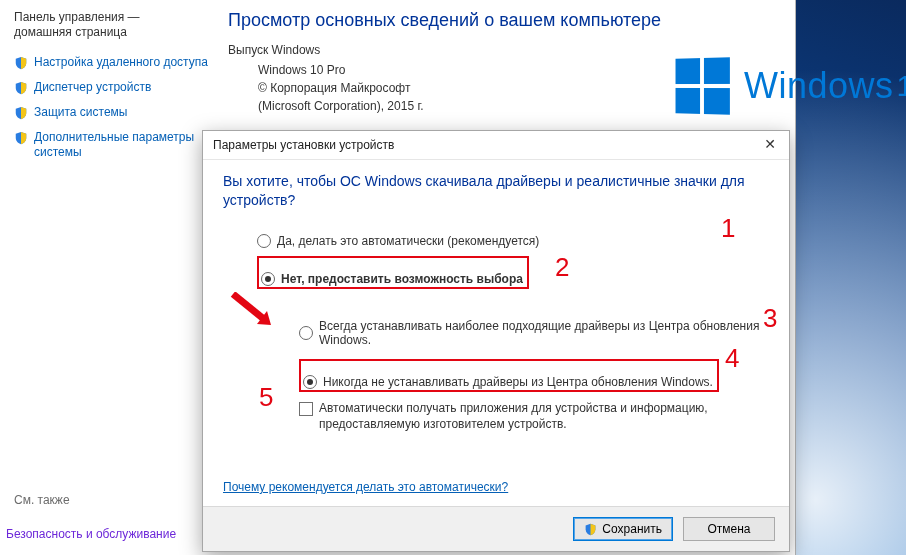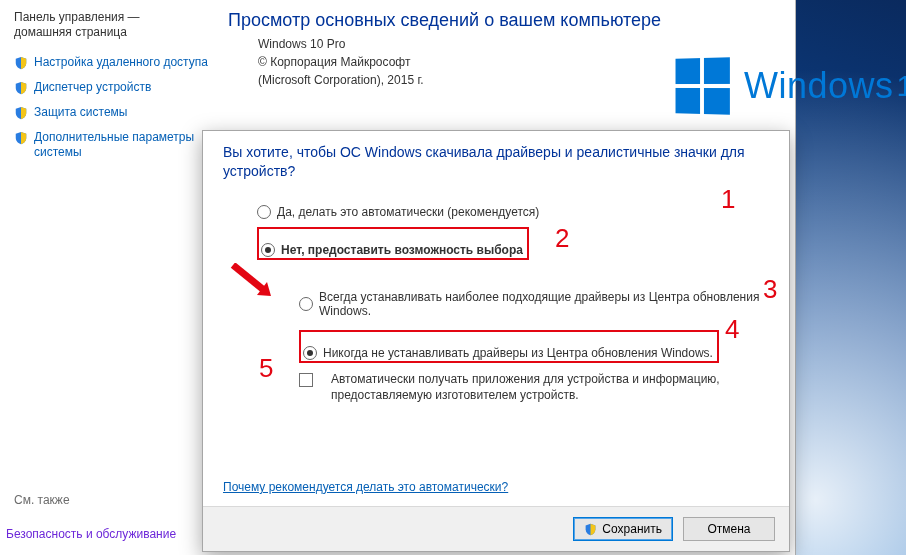--- a/index.html
+++ b/index.html
@@ -208,21 +208,21 @@
     border: 1px solid #6f6f6f;
     background: #fff;
     flex: 0 0 12px;
     margin-top: 2px;
   }
   .opt-indent1 { margin-left: 34px; }
   .opt-indent2 { margin-left: 76px; }
   .chk-row {
     display: flex;
     align-items: flex-start;
-    gap: 18px;
+    gap: 6px;
     margin-left: 76px;
     width: 470px;
     padding-top: 8px;
     line-height: 1.35;
     cursor: pointer;
   }
 
   .hl {
     border: 2px solid #e30613;
     padding: 14px 4px 1px 2px;
@@ -323,39 +323,46 @@
       </svg>
       <span>Дополнительные параметры системы</span>
     </div>
 
     <div class="see-also">См. также</div>
     <div class="see-also-link">Безопасность и обслуживание</div>
   </div>
 
   <div class="cp-content">
     <div class="cp-heading">Просмотр основных сведений о вашем компьютере</div>
+    <div class="section-label">Выпуск Windows</div>
     <div class="indent-text">Windows 10 Pro</div>
     <div class="indent-text">© Корпорация Майкрософт</div>
     <div class="indent-text">(Microsoft Corporation), 2015 г.</div>
 
     <div class="win10-logo">
       <div class="flag">
         <div></div>
           <div></div>
           <div></div>
           <div></div>
       </div>
       <span class="wordmark">
         <span>Windows</span><span style="font-size:30px; position:relative; top:-2px; left:3px">10</span>
       </span>
     </div>
   </div>
 </div>
 
 <div class="dialog">
+  <div class="titlebar">
+    <span>Параметры установки устройств</span>
+    <div class="close-btn">
+      <span>✕</span>
+    </div>
+  </div>
 
   <div class="dialog-body">
     <div class="dialog-question">Вы хотите, чтобы ОС Windows скачивала драйверы и реалистичные значки для устройств?</div>
 
     <div style="height:6px"></div>
 
     <div class="opt opt-indent1">
       <span class="radio"></span>
       <span>Да, делать это автоматически (рекомендуется)</span>
     </div>

